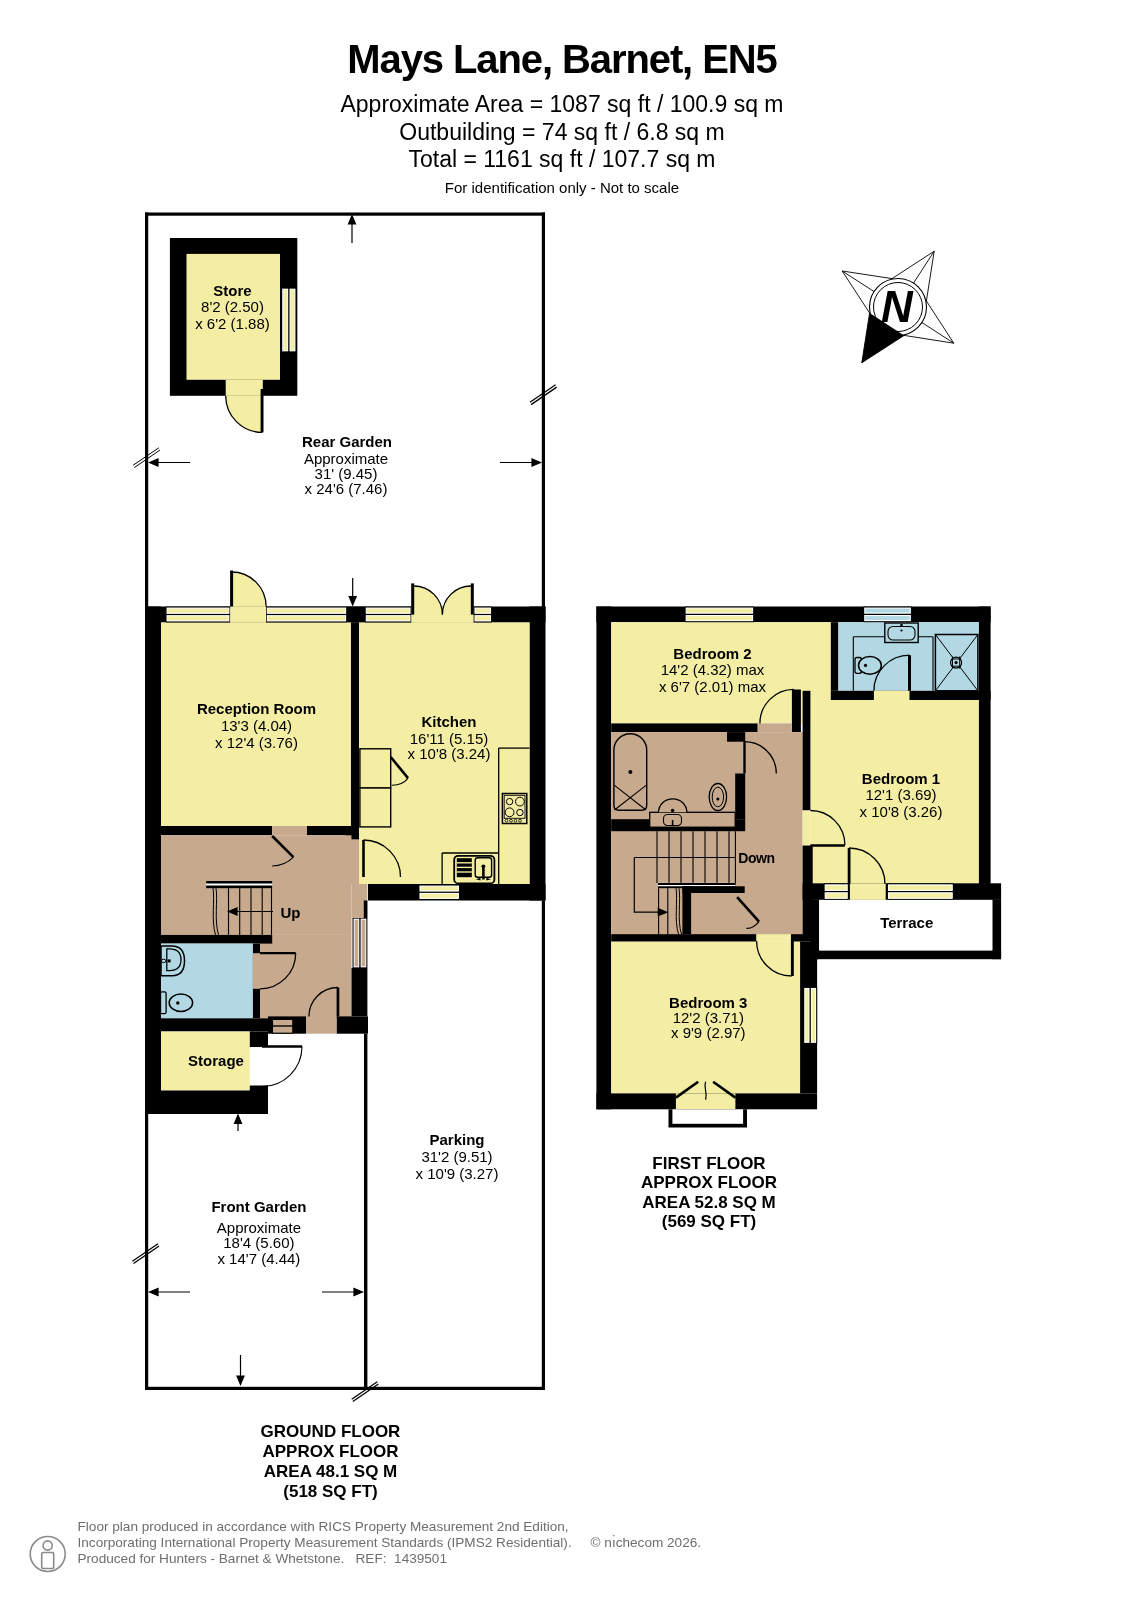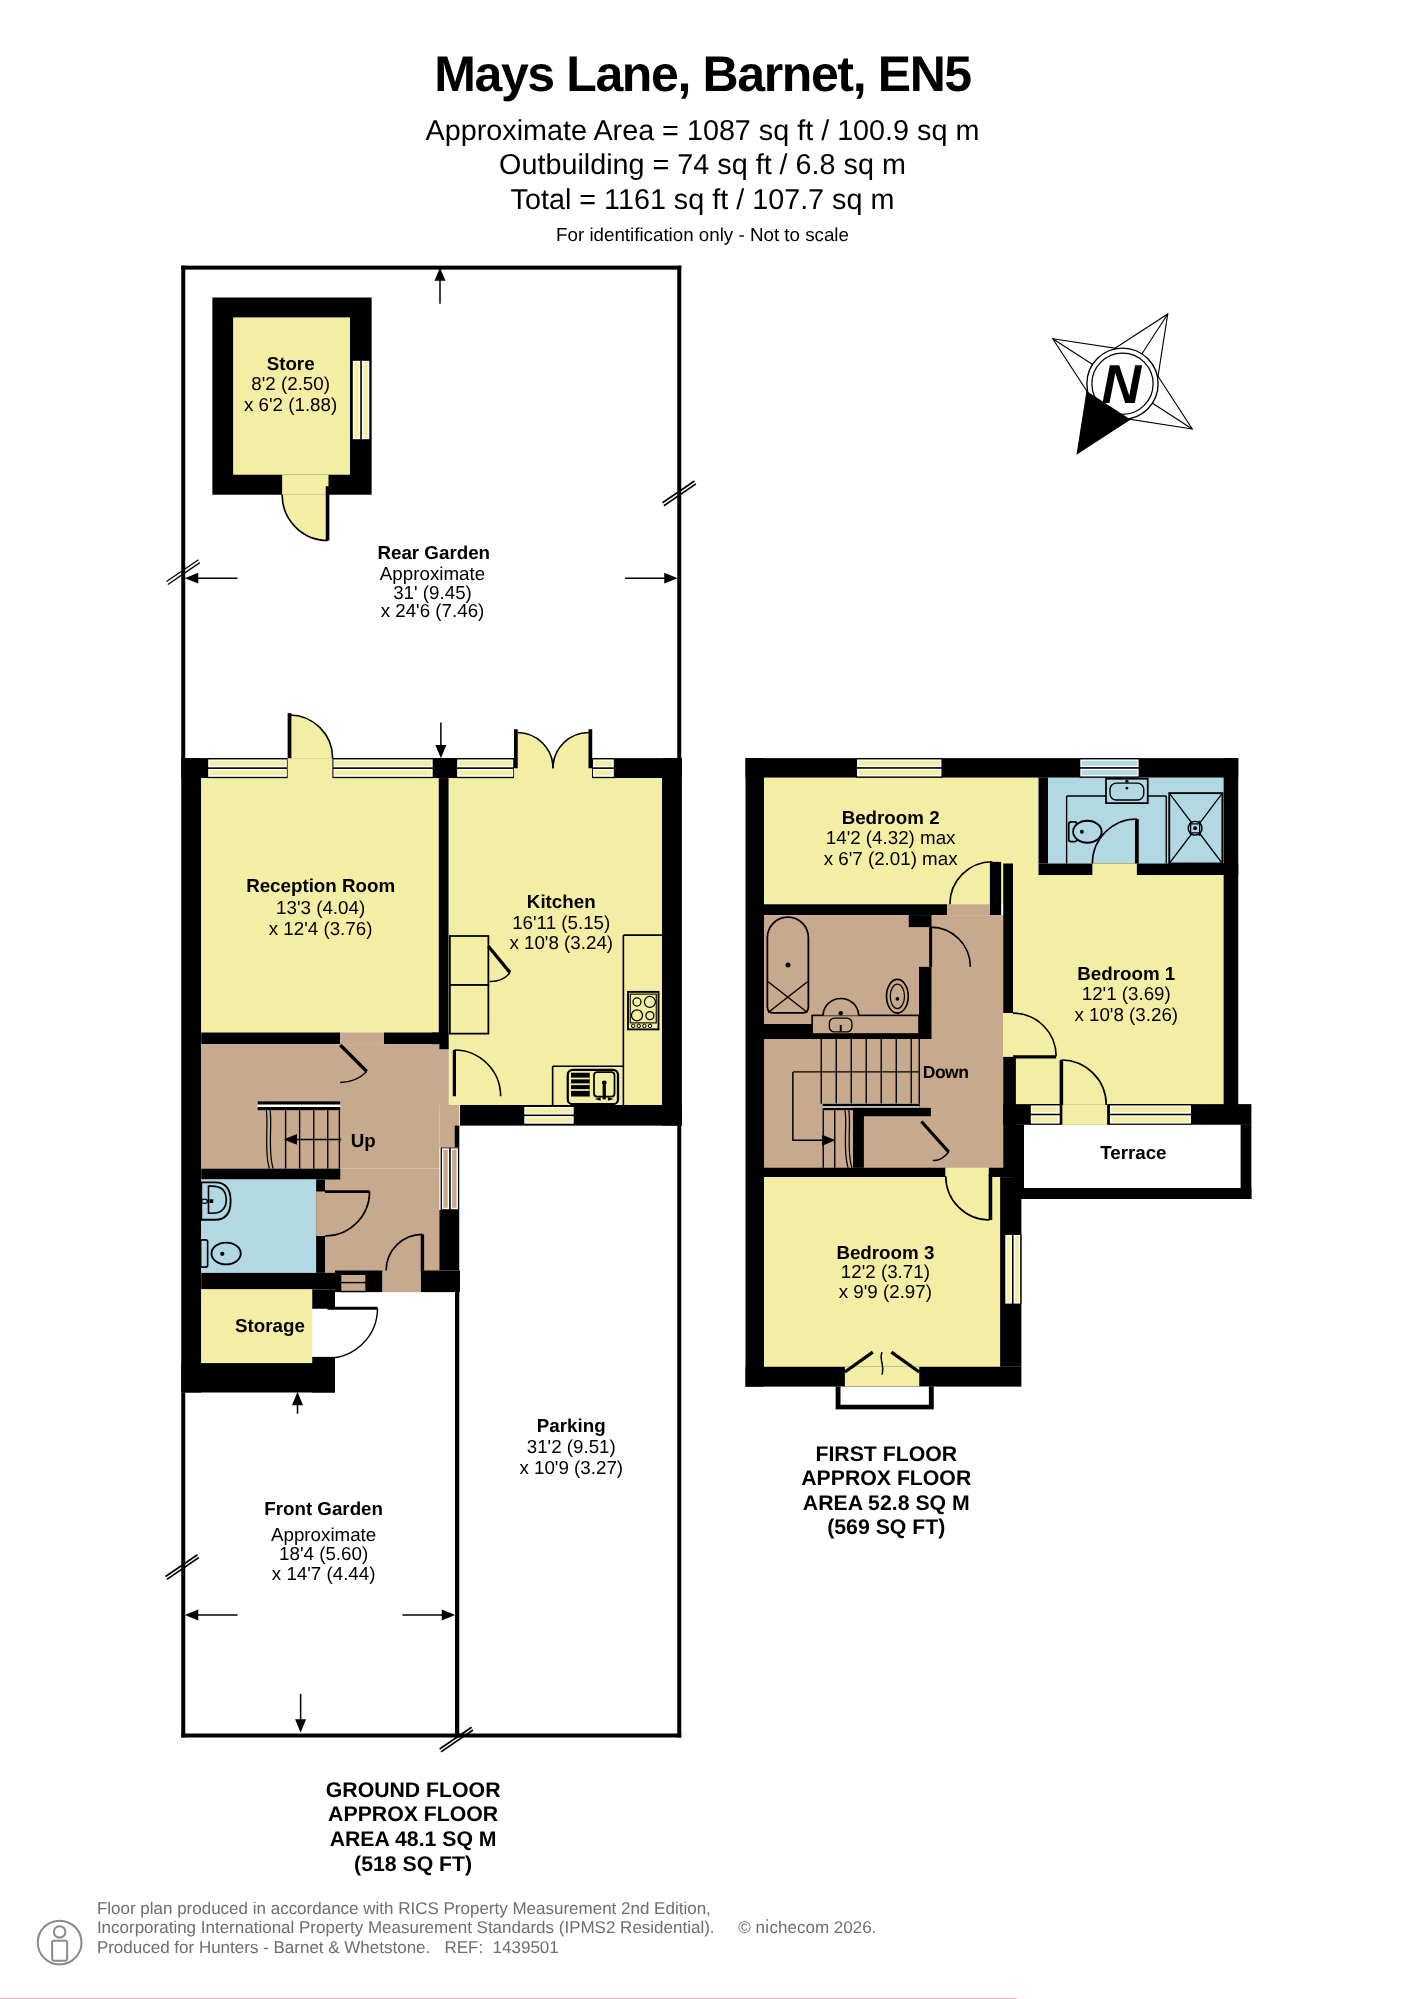--- a/index.html
+++ b/index.html
@@ -1,16 +1,16 @@
 <!DOCTYPE html>
 <html><head>
 <meta charset="utf-8">
 <style>
   html,body{margin:0;padding:0;background:#fff;}
-  .page{position:relative;width:1131px;height:1599px;background:#b91c1c;overflow:hidden;}
+  .page{position:relative;width:1131px;height:1599px;background:#f0abfc;overflow:hidden;}
   svg text{font-family:"Liberation Sans",sans-serif;}
   .t{font-size:40px;font-weight:bold;letter-spacing:-1.1px;}
   .s{font-size:23px;}
   .n{font-size:15px;}
   .rl{font-size:15px;font-weight:bold;}
   .rd{font-size:15px;}
   .big{font-size:17px;font-weight:bold;}
   .ft{font-size:13.6px;fill:#6e6e6e;}
 </style>
 </head>

